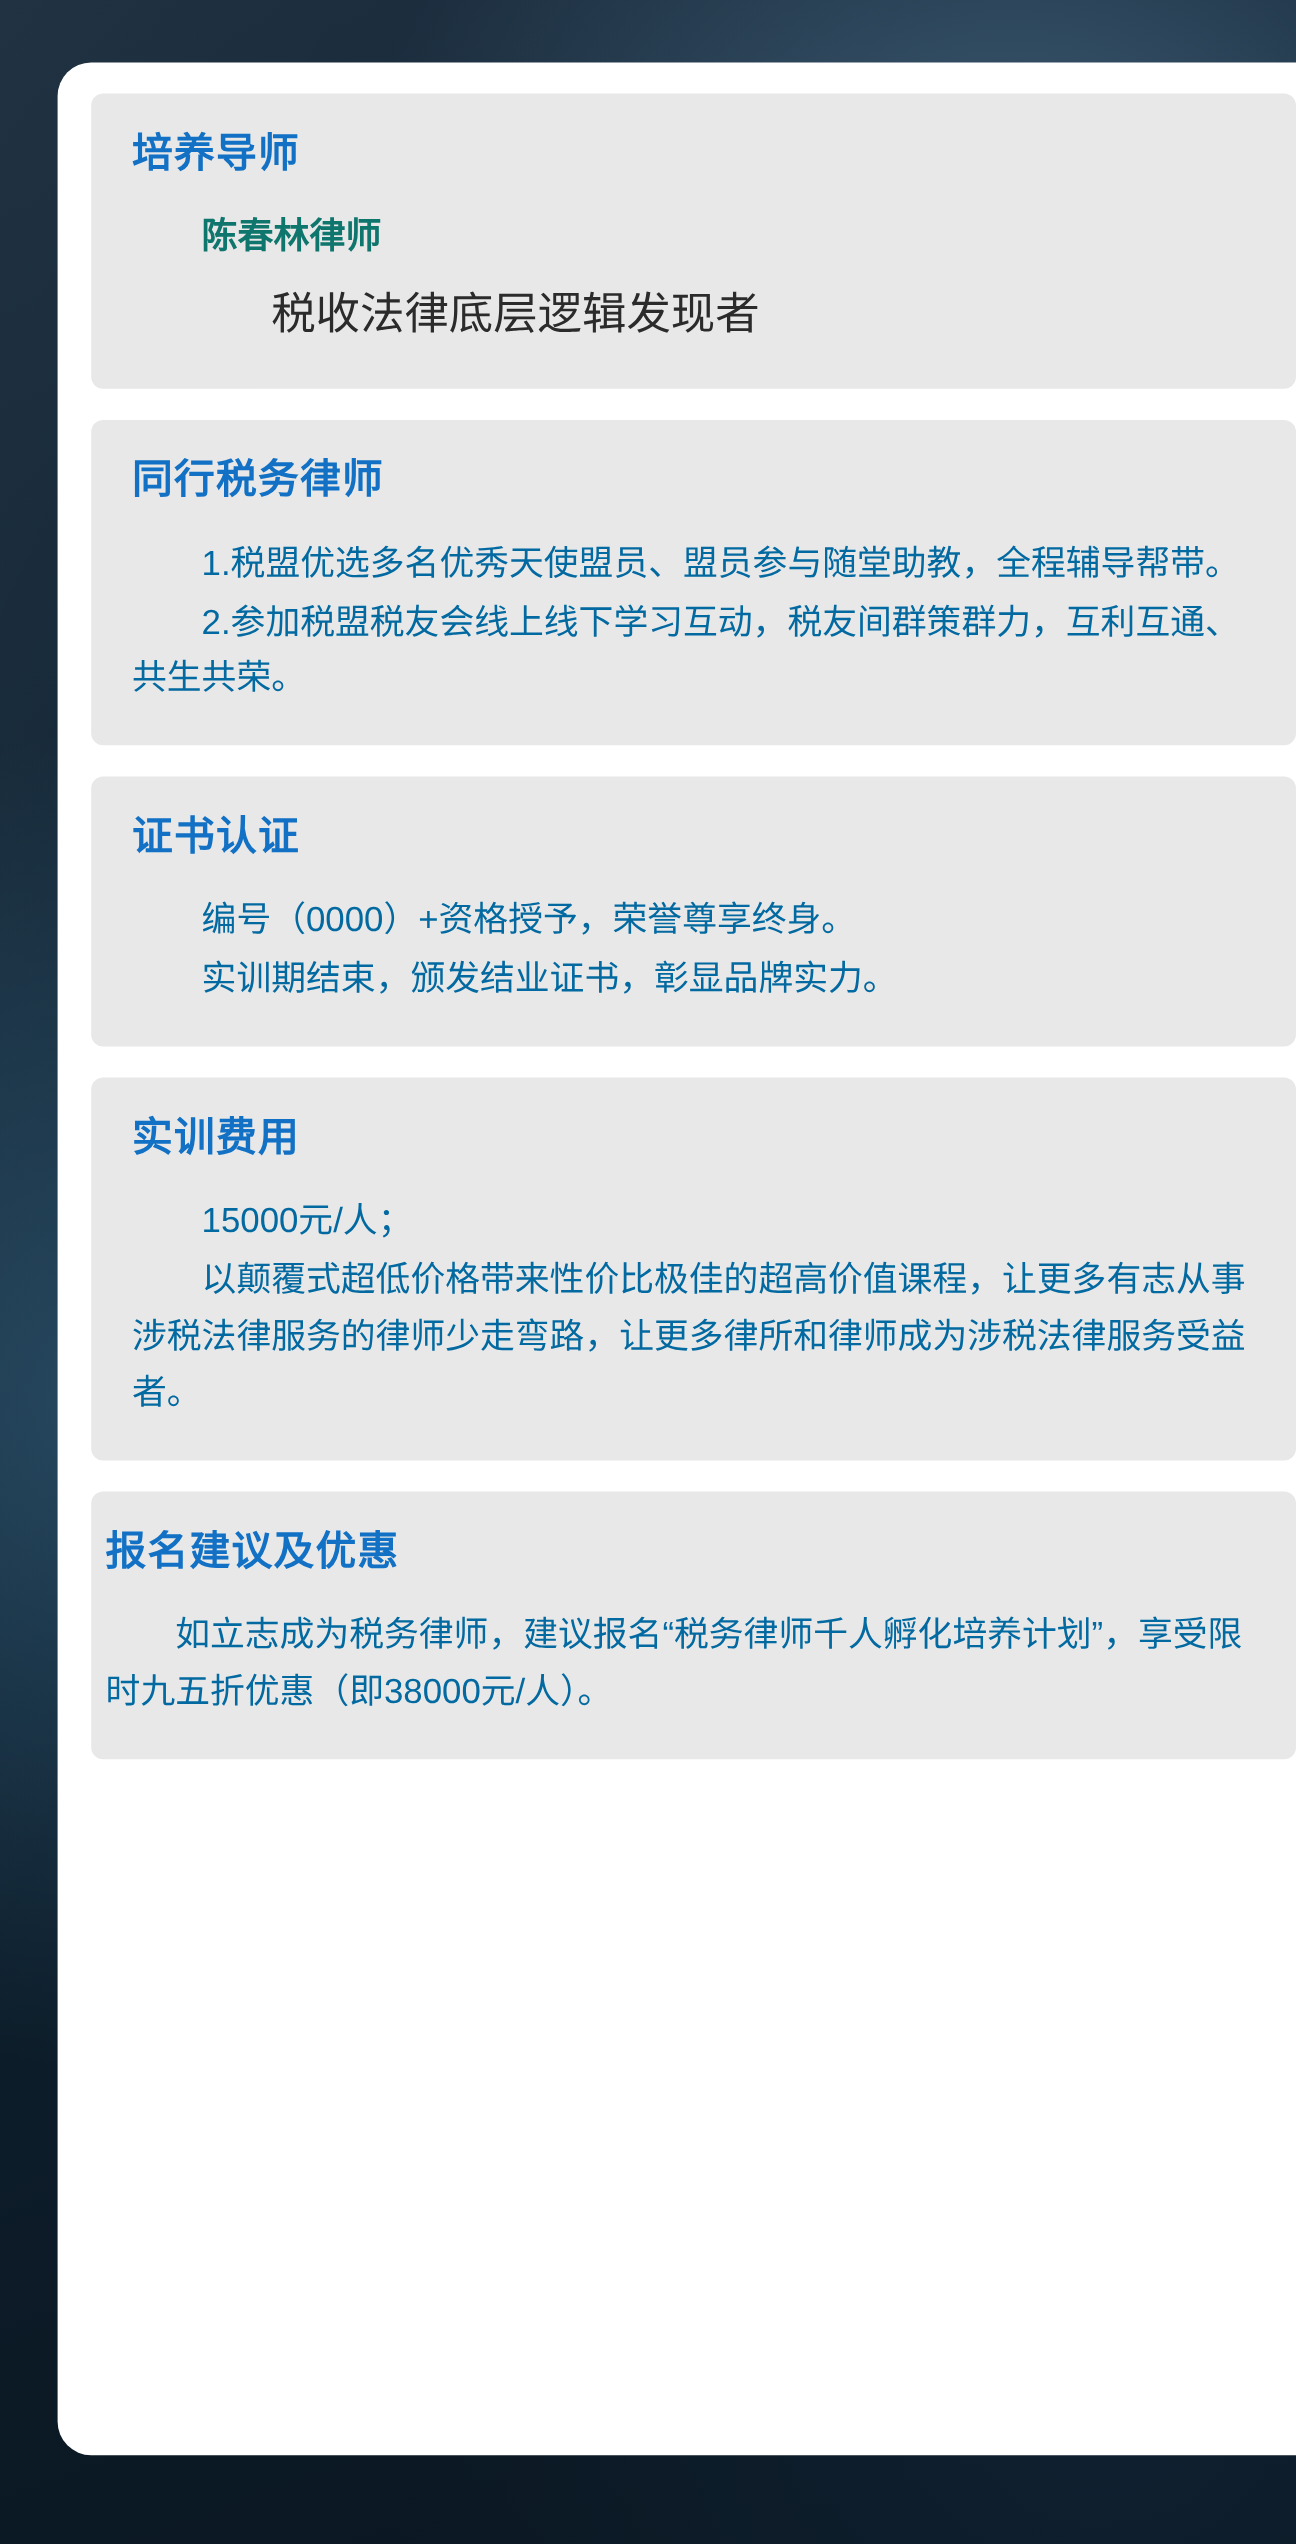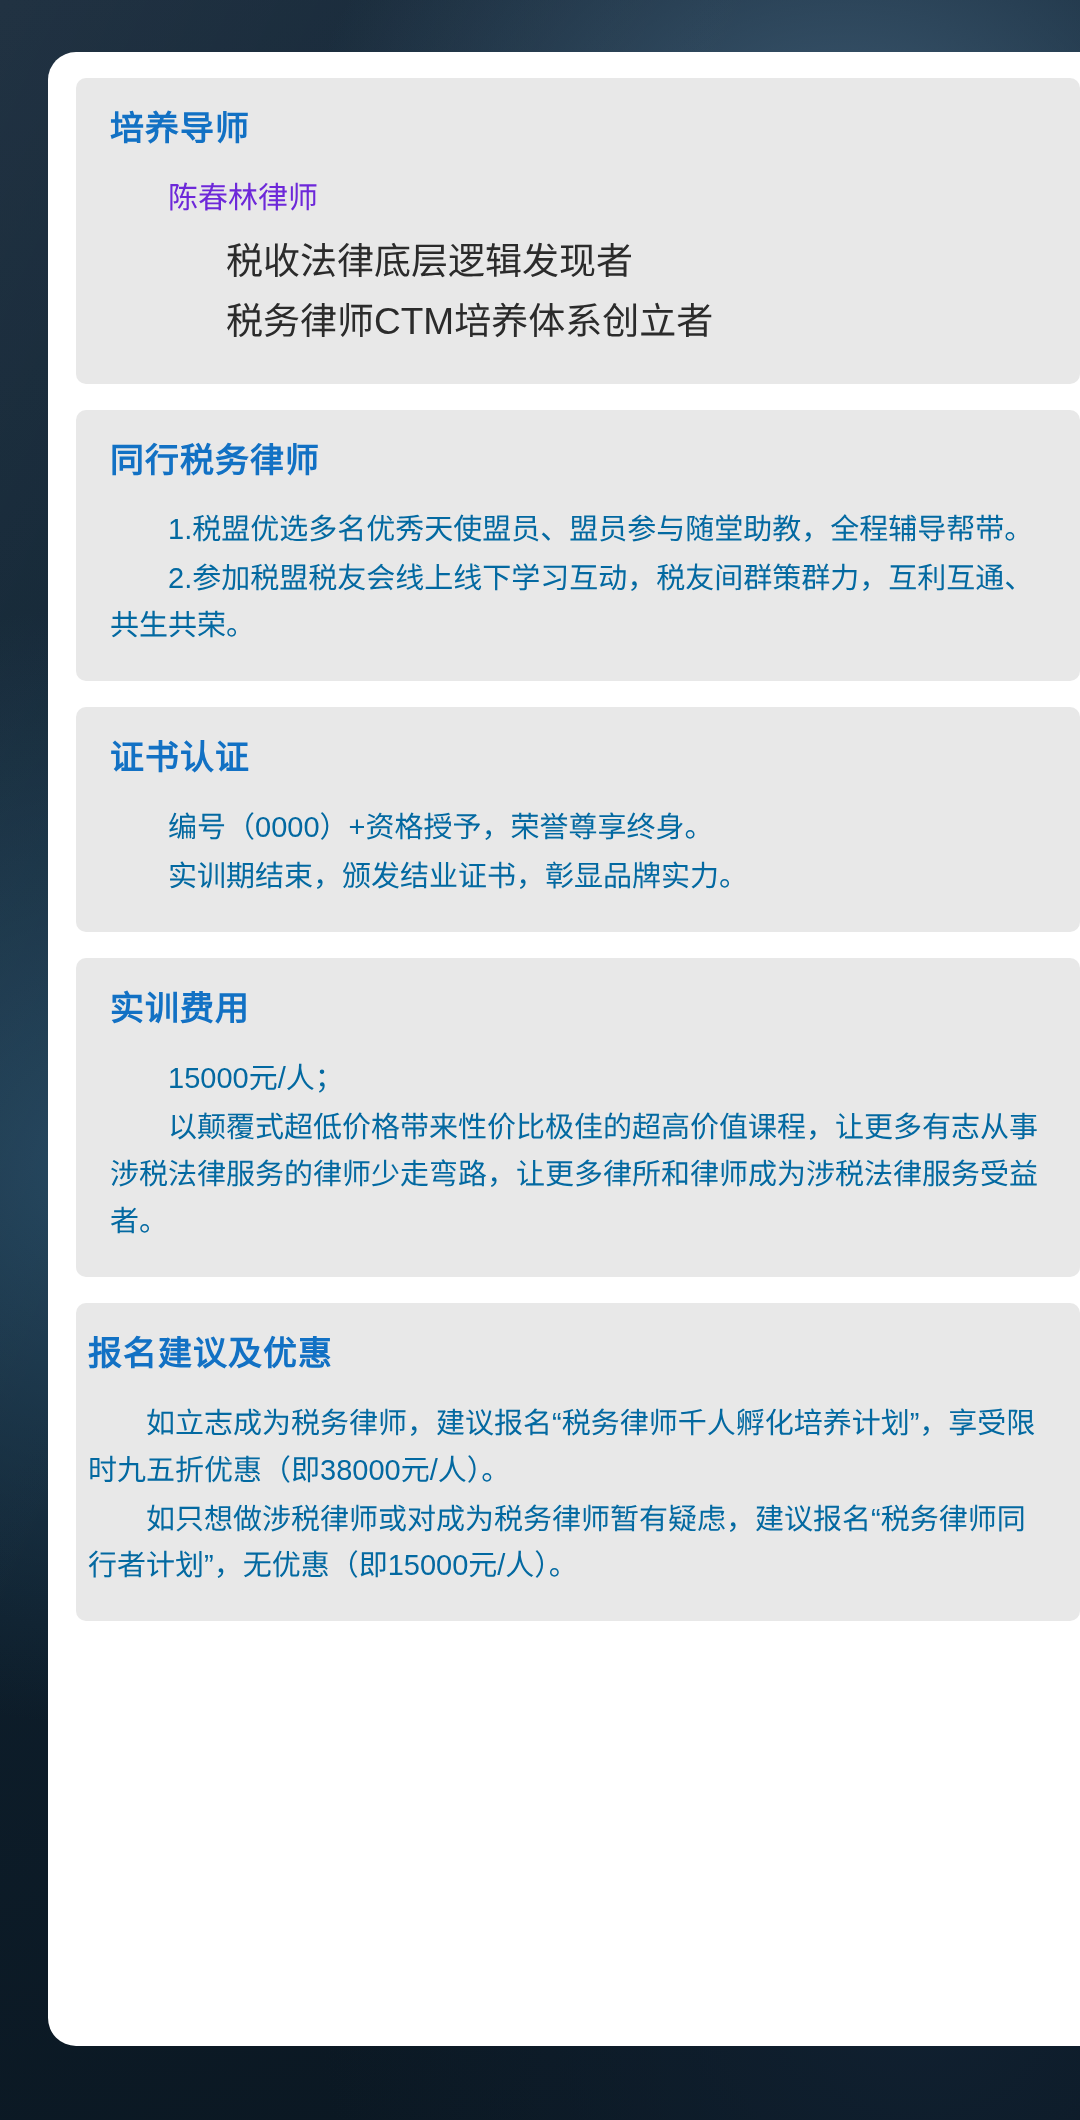--- a/index.html
+++ b/index.html
@@ -69,23 +69,23 @@
   .indent-1 {
     text-indent: 58px;
   }
   .indent-2 {
     padding-left: 58px;
   }
   .indent-3 {
     padding-left: 116px;
   }
   .name-line {
-    color: #6d28d9;
+    color: #0f766e;
     font-size: 30px;
-    font-weight: normal;
+    font-weight: bold;
     margin: 0 0 12px 0;
     line-height: 1.5;
   }
   .sub-line {
     color: #2b2b2b;
     font-size: 37px;
     line-height: 1.62;
     margin: 0;
   }
   .para {
@@ -98,21 +98,20 @@
 </head>
 <body>
 
 <div class="page">
   <div class="card">
 
     <div class="section">
       <h2 class="section-title">培养导师</h2>
       <p class="name-line indent-2">陈春林律师</p>
       <p class="sub-line indent-3">税收法律底层逻辑发现者</p>
-      <p class="sub-line indent-3">税务律师CTM培养体系创立者</p>
     </div>
 
     <div class="section">
       <h2 class="section-title">同行税务律师</h2>
       <p class="body-text para indent-1">1.税盟优选多名优秀天使盟员、盟员参与随堂助教，全程辅导帮带。</p>
       <p class="body-text para indent-1">2.参加税盟税友会线上线下学习互动，税友间群策群力，互利互通、共生共荣。</p>
     </div>
 
     <div class="section">
       <h2 class="section-title">证书认证</h2>
@@ -122,17 +121,16 @@
 
     <div class="section">
       <h2 class="section-title">实训费用</h2>
       <p class="body-text para indent-2">15000元/人；</p>
       <p class="body-text para indent-1">以颠覆式超低价格带来性价比极佳的超高价值课程，让更多有志从事涉税法律服务的律师少走弯路，让更多律所和律师成为涉税法律服务受益者。</p>
     </div>
 
     <div class="section">
       <h2 class="section-title">报名建议及优惠</h2>
       <p class="body-text para indent-1">如立志成为税务律师，建议报名“税务律师千人孵化培养计划”，享受限时九五折优惠（即38000元/人）。</p>
-      <p class="body-text para indent-1">如只想做涉税律师或对成为税务律师暂有疑虑，建议报名“税务律师同行者计划”，无优惠（即15000元/人）。</p>
     </div>
 
   </div>
 </div>
 
 </body></html>

